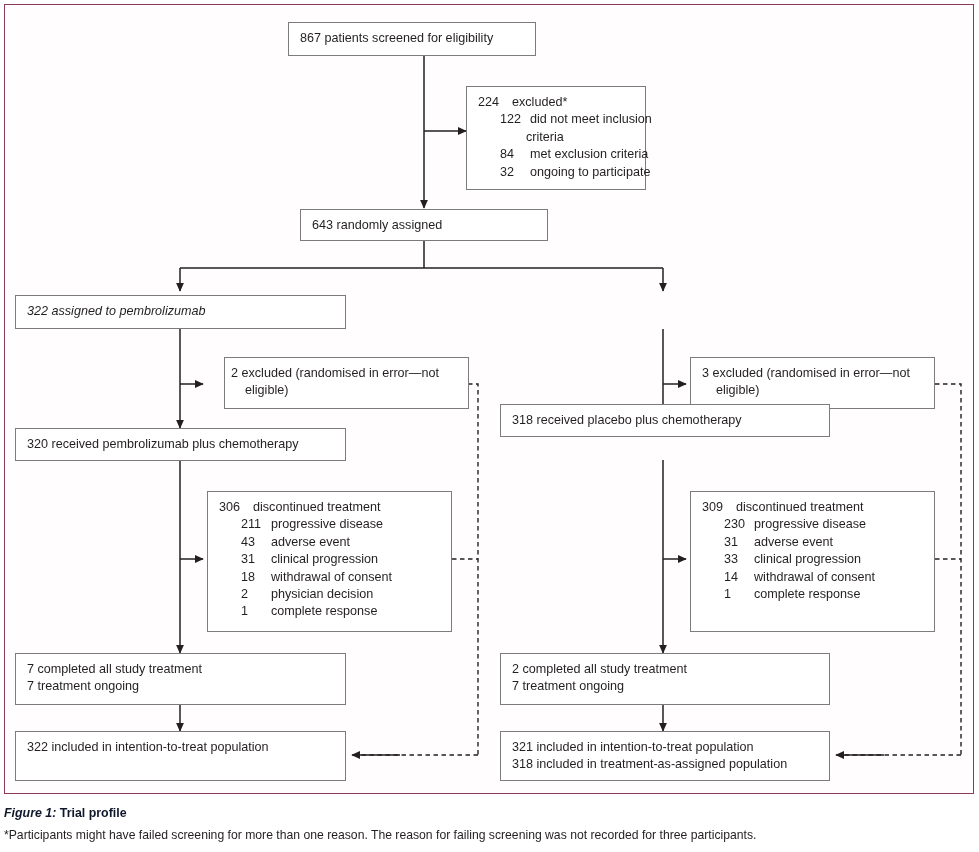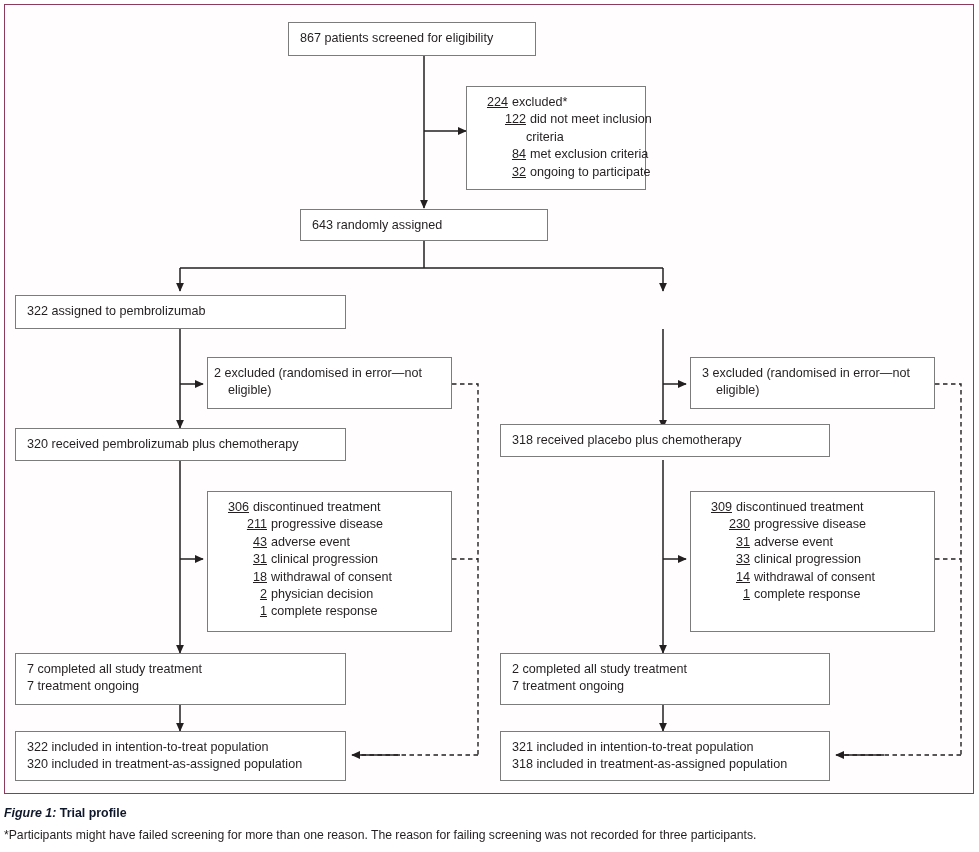--- a/index.html
+++ b/index.html
@@ -57,23 +57,22 @@
   .box .line {
     white-space: nowrap;
   }
   
   .numrow {
     display: flex;
     align-items: baseline;
   }
   .numrow .num {
     display: inline-block;
-    text-align: right;
+    text-align: left;
     flex: 0 0 auto;
-    text-decoration: underline;
   }
   .numrow .lbl {
     padding-left: 4px;
     white-space: nowrap;
   }
   .indent-0 .num { width: 26px; }
   .indent-1 { padding-left: 22px; }
   .indent-1 .num { width: 26px; }
   .wrapline {
     padding-left: 48px;
@@ -179,25 +178,25 @@
       <div class="numrow indent-1">
         <span class="num">32</span>
         <span class="lbl">ongoing to participate</span>
       </div>
     </div>
 
     <div class="box" style="left:300px; top:209px; width:248px; height:32px;">
       <div class="line">643 randomly assigned</div>
     </div>
 
-    <div class="box" style="left:15px; top:295px; width:331px; height:34px;">
+    <div class="box" style="left:15px; top:295px; width:331px; height:34px;font-style:italic;">
       <div class="line">322 assigned to pembrolizumab</div>
     </div>
 
-    <div class="box" style="left:207px; top:357px; width:245px; height:52px;padding-left:6px;">
+    <div class="box" style="left:224px; top:357px; width:245px; height:52px;padding-left:6px;">
       <div class="line">2 excluded (randomised in error—not</div>
       <div class="line" style="padding-left:14px;">eligible)</div>
     </div>
 
     <div class="box" style="left:15px; top:428px; width:331px; height:33px;">
       <div class="line">320 received pembrolizumab plus chemotherapy</div>
     </div>
 
     <div class="box" style="left:207px; top:491px; width:245px; height:141px;">
       <div class="numrow indent-0">
@@ -230,30 +229,29 @@
       </div>
     </div>
 
     <div class="box" style="left:15px; top:653px; width:331px; height:52px;">
       <div class="line">7 completed all study treatment</div>
       <div class="line">7 treatment ongoing</div>
     </div>
 
     <div class="box" style="left:15px; top:731px; width:331px; height:50px;">
       <div class="line">322 included in intention-to-treat population</div>
-      <div class="line">320 included in treatment-as-assigned population</div>
     </div>
 
 
     <div class="box" style="left:690px; top:357px; width:245px; height:52px;">
       <div class="line">3 excluded (randomised in error—not</div>
       <div class="line" style="padding-left:14px;">eligible)</div>
     </div>
 
-    <div class="box" style="left:500px; top:424px; width:330px; height:33px;">
+    <div class="box" style="left:500px; top:404px; width:330px; height:33px;">
       <div class="line">318 received placebo plus chemotherapy</div>
     </div>
 
     <div class="box" style="left:690px; top:491px; width:245px; height:141px;">
       <div class="numrow indent-0">
         <span class="num" style="width:30px;">309</span>
         <span class="lbl">discontinued treatment</span>
       </div>
       <div class="numrow indent-1">
         <span class="num">230</span>

